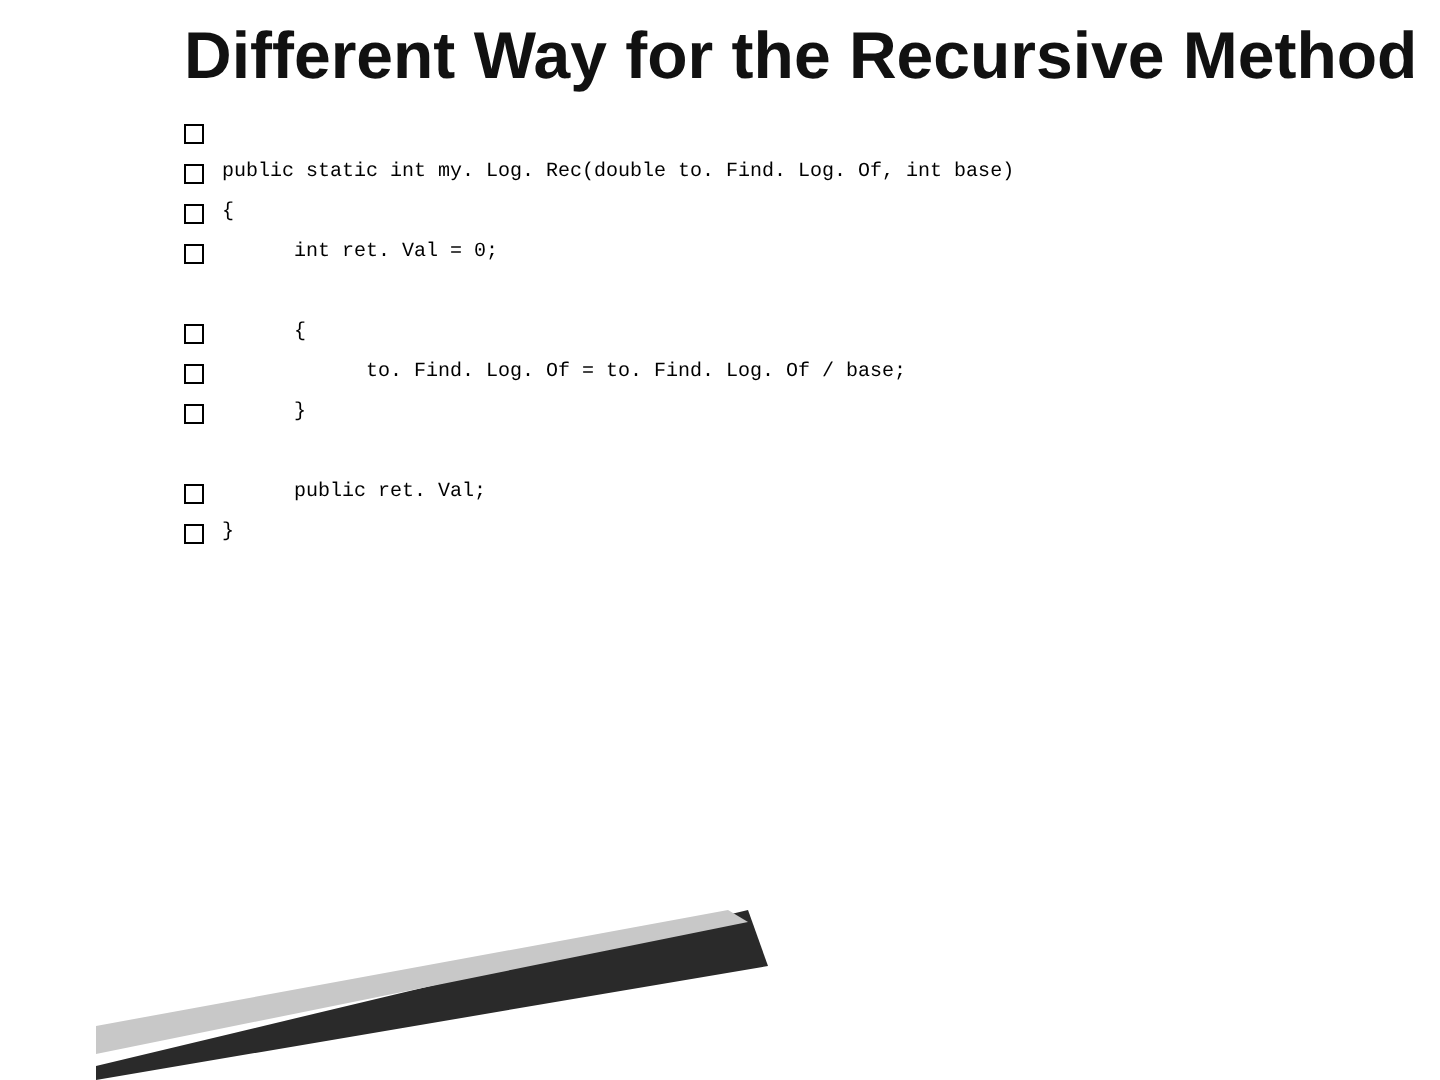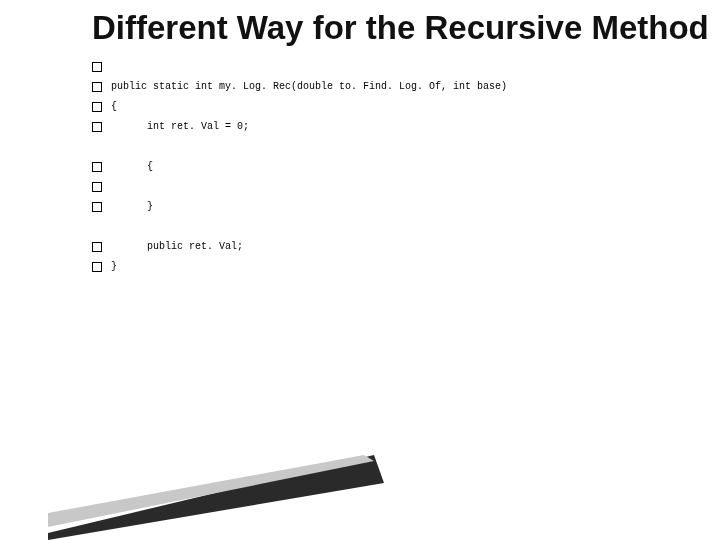--- a/index.html
+++ b/index.html
@@ -105,20 +105,21 @@
     </div>
 
     <div class="code-gap"></div>
 
     <div class="code-row">
       <span class="row-bullet"></span>
       <span class="code-text">      {</span>
     </div>
     <div class="code-row">
       <span class="row-bullet"></span>
+      <span class="code-text">            to. Find. Log. Of = to. Find. Log. Of / base;</span>
     </div>
     <div class="code-row">
       <span class="row-bullet"></span>
       <span class="code-text">      }</span>
     </div>
 
     <div class="code-gap"></div>
 
     <div class="code-row">
       <span class="row-bullet"></span>

